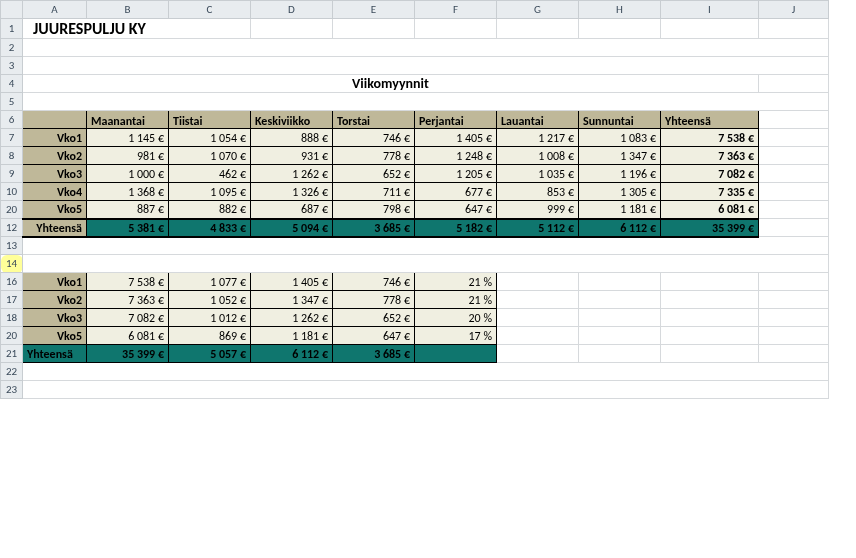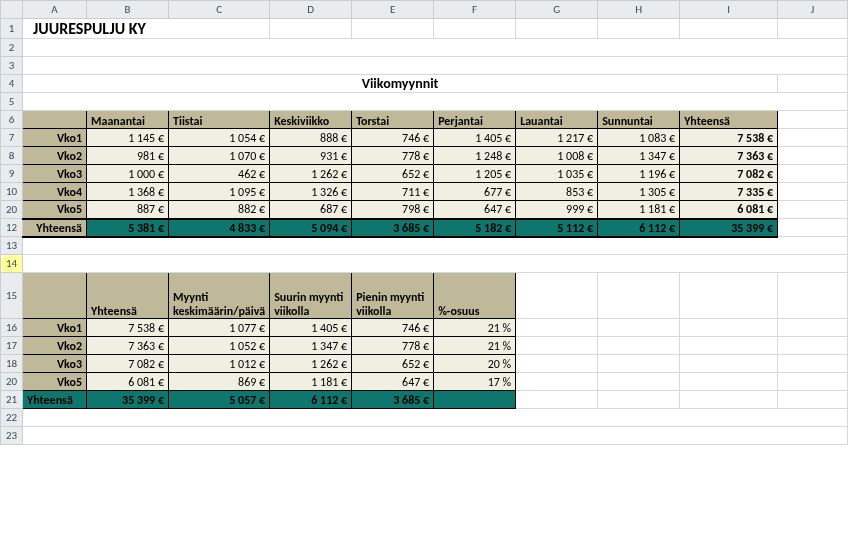--- a/index.html
+++ b/index.html
@@ -223,33 +223,20 @@
 
   <tr>
         <td class="rowhdr">13</td>
         <td class="cell" colspan="10"></td>
       </tr>
   <tr>
         <td class="rowhdr sel14">14</td>
         <td class="cell" colspan="10"></td>
       </tr>
 
-  <tr>
-    <td class="rowhdr" style="height:46px">15</td>
-    <td class="hdrcell m"></td>
-    <td class="hdrcell m">Yhteensä</td>
-    <td class="hdrcell m" style="white-space:normal">Myynti keskimäärin/päivä</td>
-    <td class="hdrcell m" style="white-space:normal">Suurin myynti viikolla</td>
-    <td class="hdrcell m" style="white-space:normal">Pienin myynti viikolla</td>
-    <td class="hdrcell m">%-osuus</td>
-    <td class="cell"></td>
-        <td class="cell"></td>
-    <td class="cell"></td>
-        <td class="cell"></td>
-  </tr>
 
   <tr>
     <td class="rowhdr">16</td>
     <td class="rowlab">Vko1</td>
     <td class="data1">7 538 €</td>
     <td class="data1">1 077 €</td>
     <td class="data1">1 405 €</td>
     <td class="data1">746 €</td>
     <td class="data1">21 %</td>
     <td class="cell"></td>

